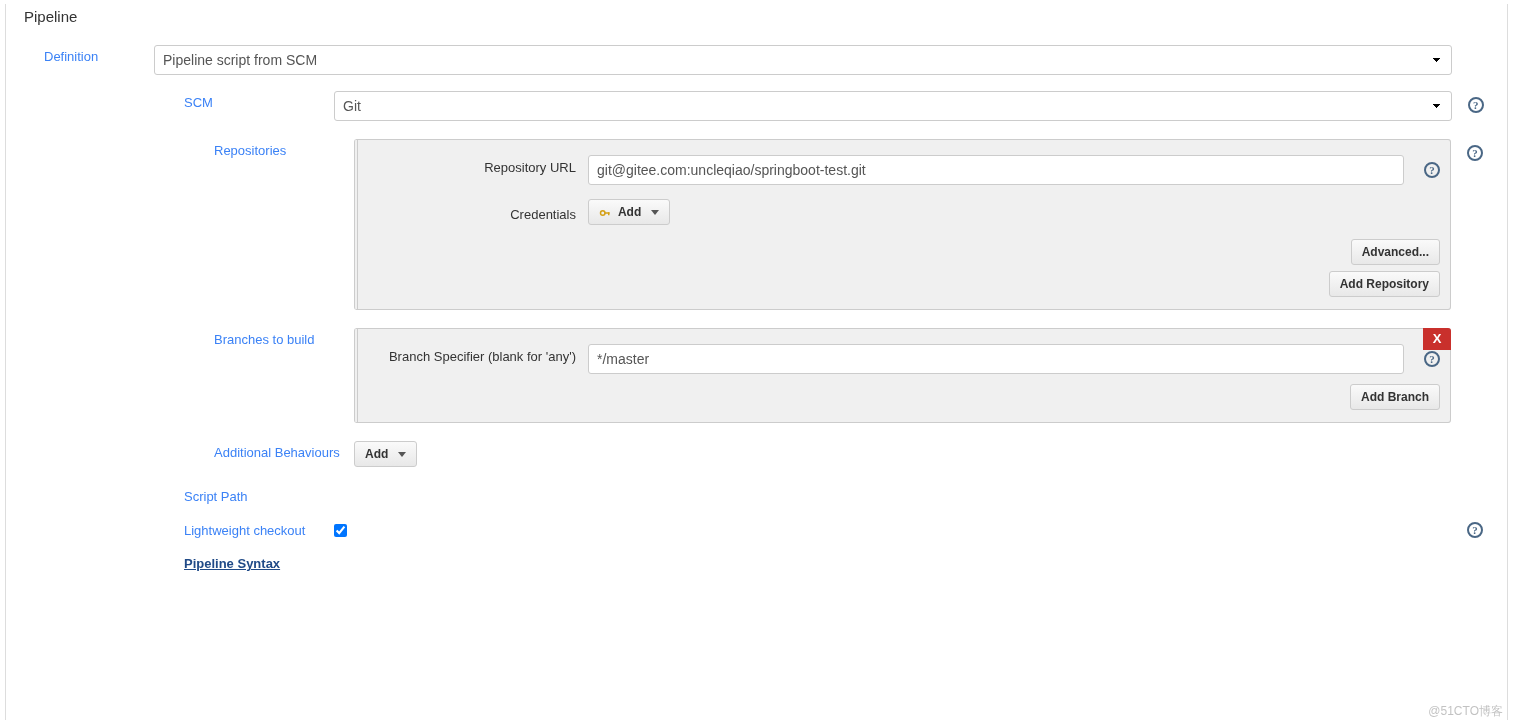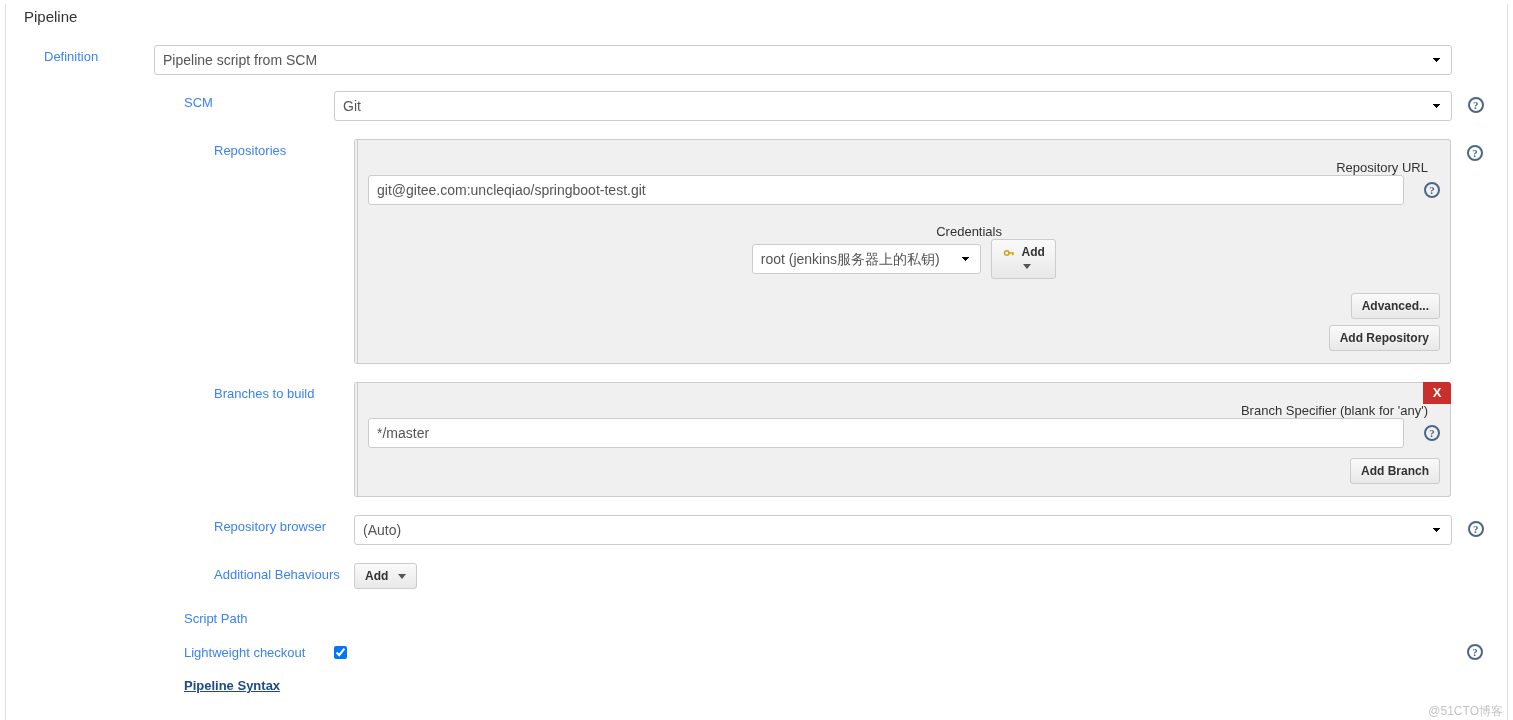--- a/index.html
+++ b/index.html
@@ -51,21 +51,21 @@
 
   .inset-panel {
     flex: 1;
     background: #f0f0f0;
     border: 1px solid #ccc;
     border-left: 4px double #ccc;
     border-radius: 3px;
     padding: 15px 10px 12px 10px;
     position: relative;
   }
-  .inset-row { display: flex; margin-bottom: 14px; flex-direction: column; }
+  .inset-row { display: flex; margin-bottom: 14px; }
   .inset-label { min-width: 200px; text-align: right; padding-right: 12px; padding-top: 5px; margin-left: 20px;}
   .inset-field { flex: 1; display:flex; align-items:center; gap:10px; }
   .inset-field .narrow { max-width: 270px; }
   .inset-actions { text-align: right; margin-top: 6px; }
 
   .btn {
     display: inline-block;
     padding: 5px 10px;
     border: 1px solid #ccc;
     border-radius: 3px;
@@ -150,23 +150,20 @@
             <div class="inset-row">
               <div class="inset-label">Repository URL</div>
               <div class="inset-field">
                 <input type="text" value="git@gitee.com:uncleqiao/springboot-test.git" style="">
                 <span class="help-icon" style="margin-top:0"></span>
               </div>
             </div>
             <div class="inset-row" style="align-items:center;">
               <div class="inset-label">Credentials</div>
               <div class="inset-field">
-                <select class="narrow">
-                  <option>root (jenkins服务器上的私钥)</option>
-                </select>
                 <button class="btn btn-caret">
                   <span class="key-icon">
                     <svg viewBox="0 0 16 16">
                         <circle cx="5" cy="8" r="3" fill="none" stroke="#d4a017" stroke-width="2"></circle>
                         <rect x="7" y="7" width="7" height="2" fill="#d4a017"></rect>
                         <rect x="12" y="7" width="2" height="4" fill="#d4a017"></rect>
                       </svg>
                   </span>
                   <span>Add</span>
                 </button>
@@ -198,31 +195,20 @@
               </div>
             </div>
             <div class="inset-actions">
               <button class="btn">Add Branch</button>
             </div>
           </div>
           <div class="help-slot"></div>
         </div>
       </div>
 
-      <div class="l3-row">
-        <div class="label-col l3-label">Repository browser</div>
-        <div class="l3-body">
-          <select>
-            <option>(Auto)</option>
-          </select>
-          <div class="help-slot">
-              <span class="help-icon"></span>
-            </div>
-        </div>
-      </div>
 
       <div class="l3-row">
         <div class="label-col l3-label">Additional Behaviours</div>
         <div class="l3-body">
           <button class="btn btn-caret">
             <span>Add</span>
           </button>
         </div>
       </div>
     </div>

